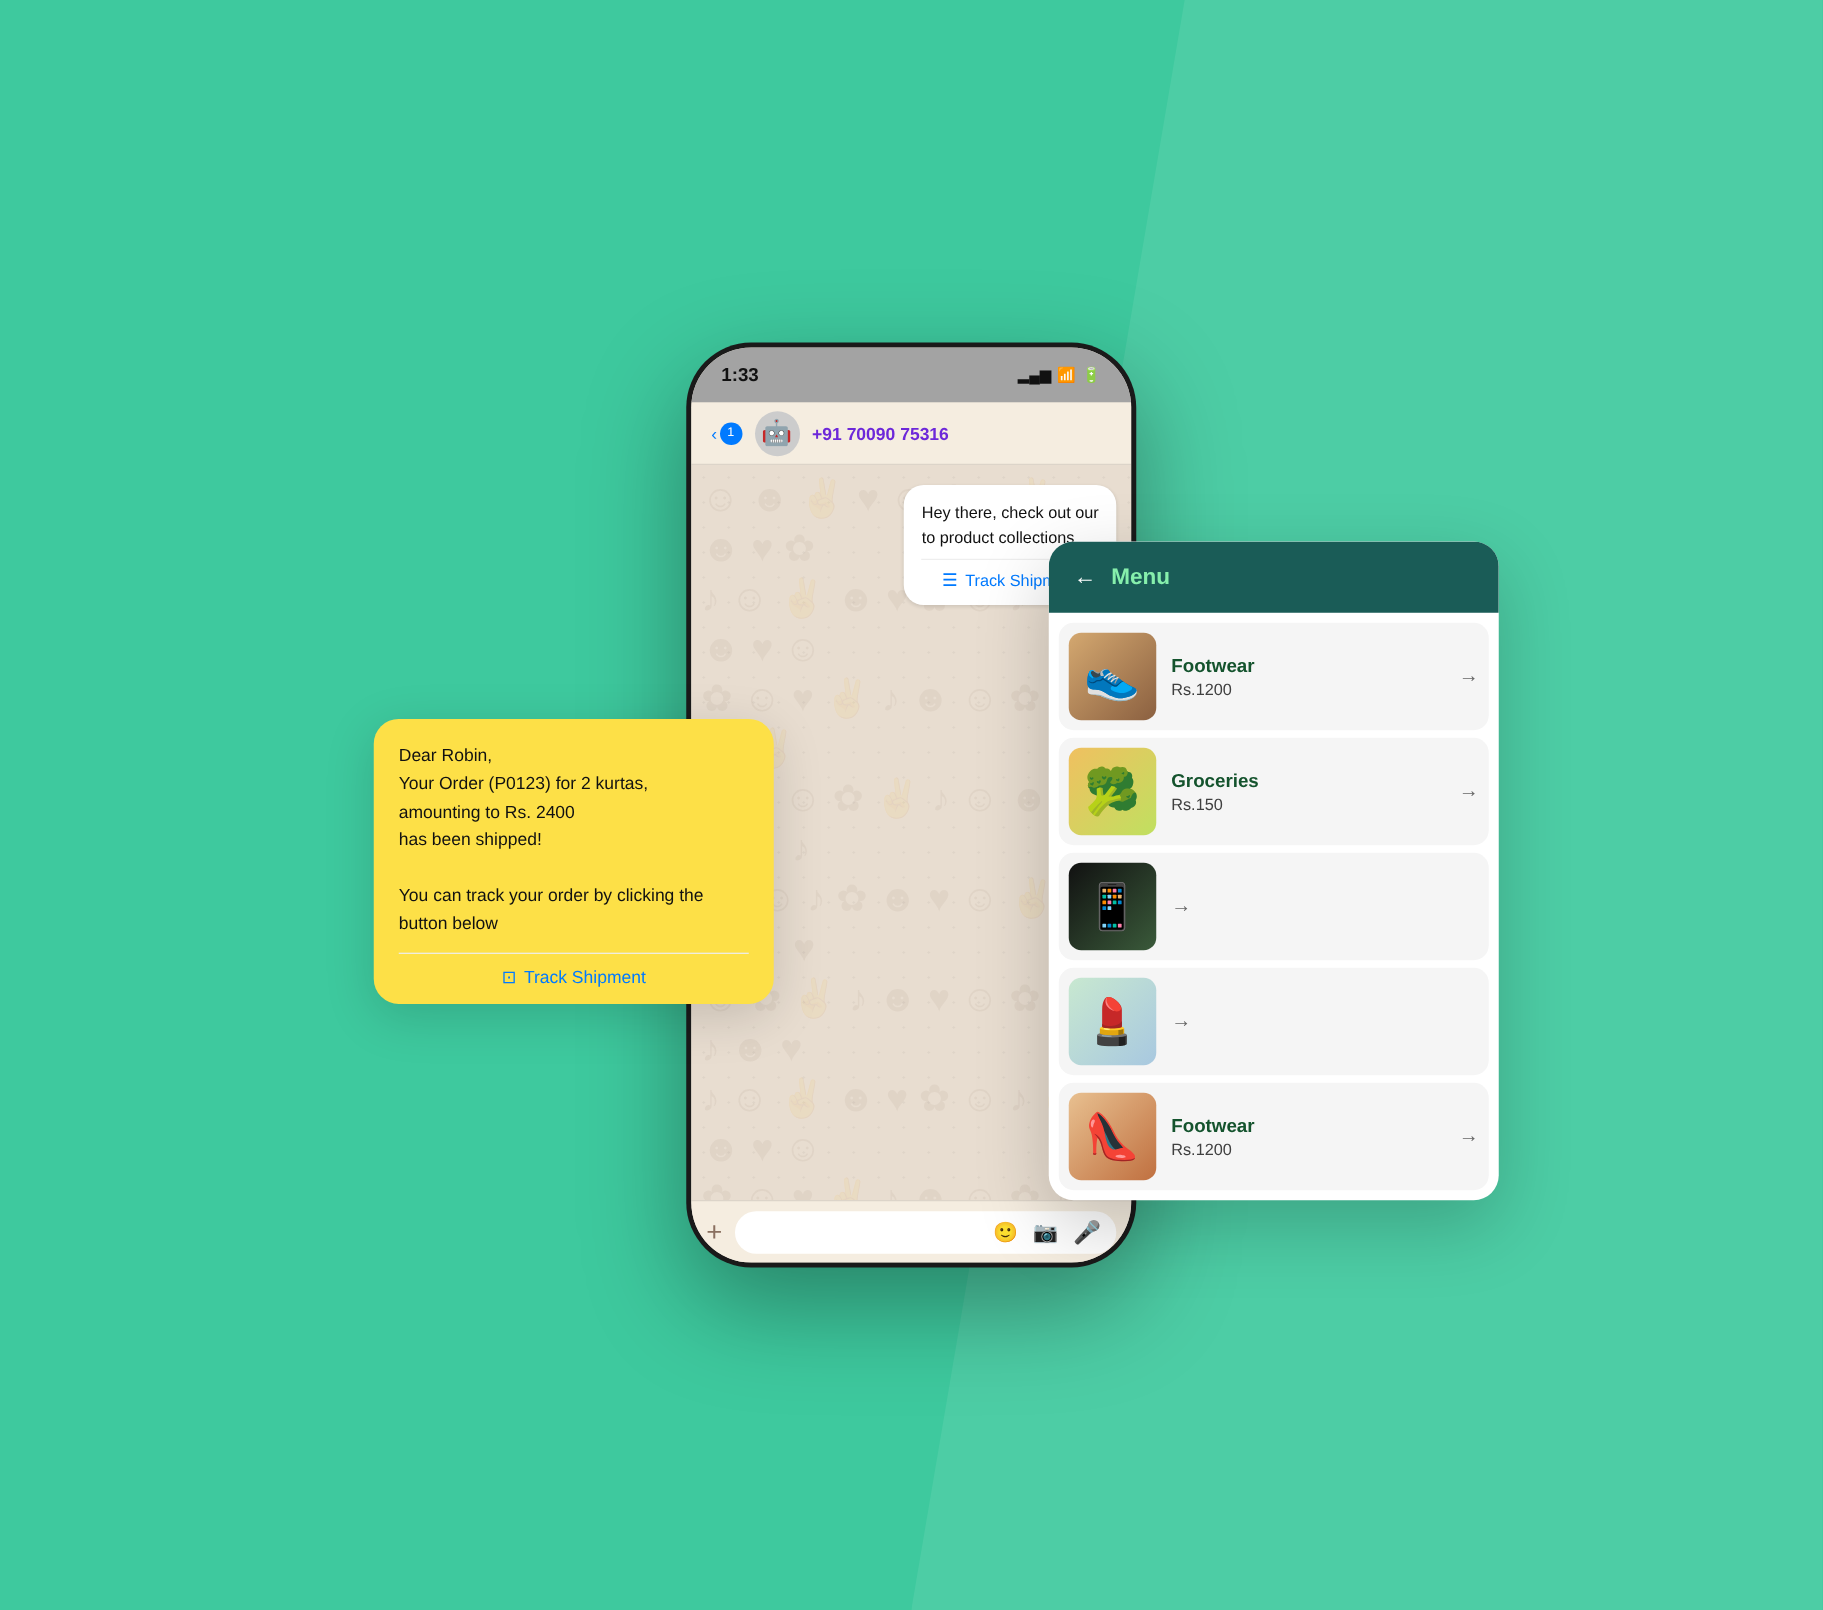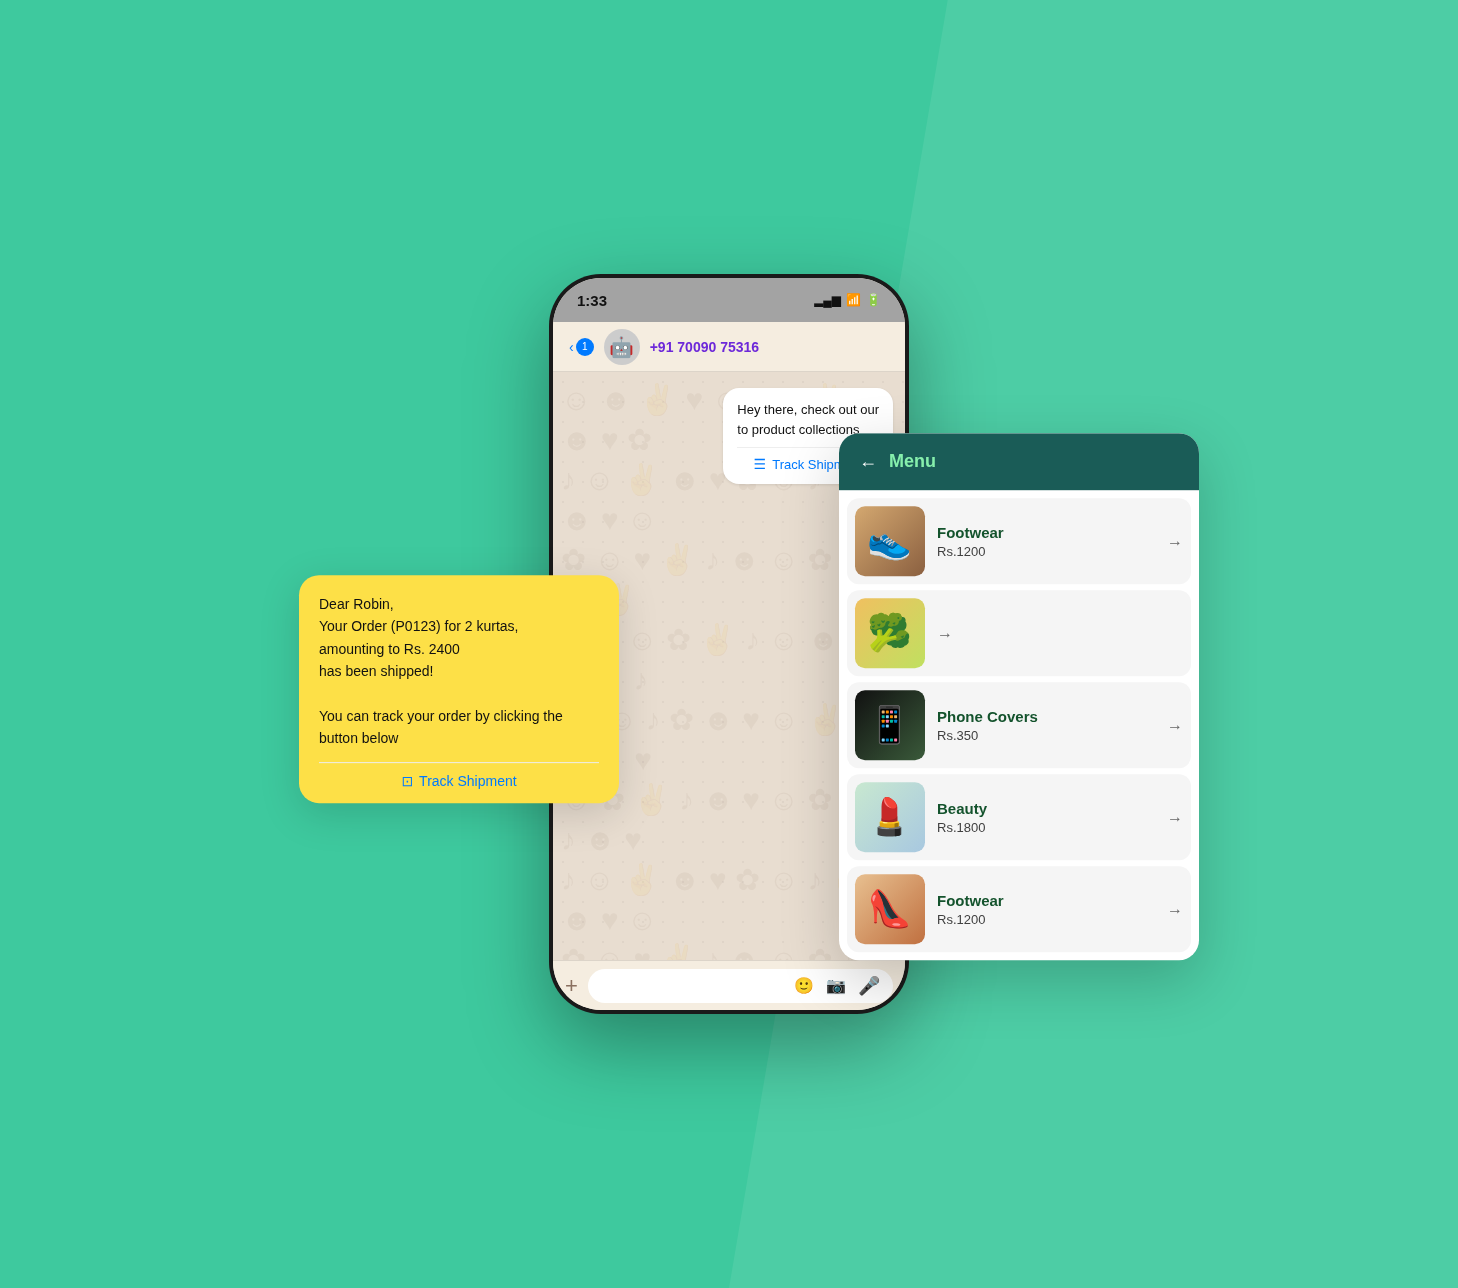--- a/index.html
+++ b/index.html
@@ -432,38 +432,34 @@
         <div class="menu-item-img footwear">👟</div>
         <div class="menu-item-info">
           <div class="menu-item-name">Footwear</div>
           <div class="menu-item-price">Rs.1200</div>
         </div>
         <span class="menu-item-arrow">→</span>
       </div>
 
       <div class="menu-item">
         <div class="menu-item-img groceries">🥦</div>
+        <div class="menu-item-info">
+          <div class="menu-item-name">Groceries</div>
+          <div class="menu-item-price">Rs.150</div>
+        </div>
         <span class="menu-item-arrow">→</span>
       </div>
 
       <div class="menu-item">
         <div class="menu-item-img phones">📱</div>
-        <div class="menu-item-info">
-          <div class="menu-item-name">Phone Covers</div>
-          <div class="menu-item-price">Rs.350</div>
-        </div>
         <span class="menu-item-arrow">→</span>
       </div>
 
       <div class="menu-item">
         <div class="menu-item-img beauty">💄</div>
-        <div class="menu-item-info">
-          <div class="menu-item-name">Beauty</div>
-          <div class="menu-item-price">Rs.1800</div>
-        </div>
         <span class="menu-item-arrow">→</span>
       </div>
 
       <div class="menu-item">
         <div class="menu-item-img footwear2">👠</div>
         <div class="menu-item-info">
           <div class="menu-item-name">Footwear</div>
           <div class="menu-item-price">Rs.1200</div>
         </div>
         <span class="menu-item-arrow">→</span>

